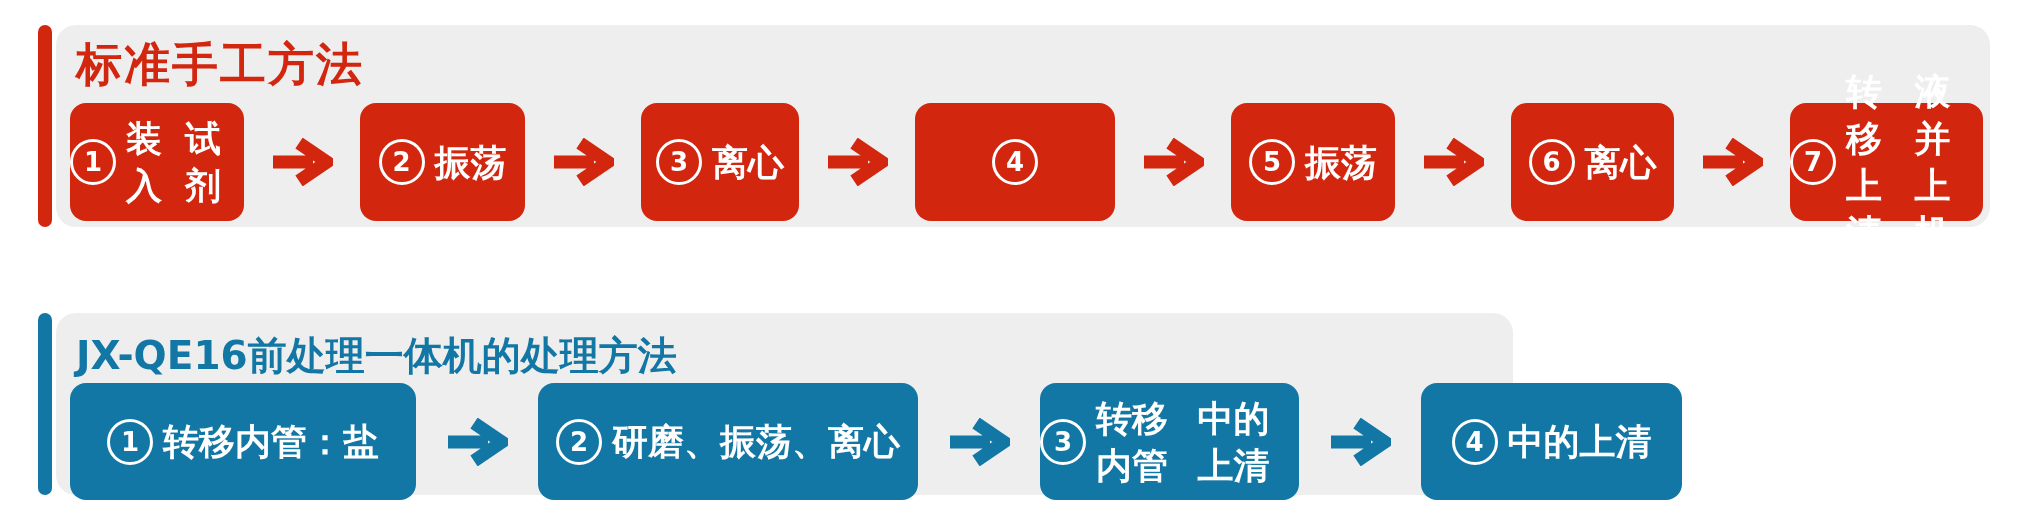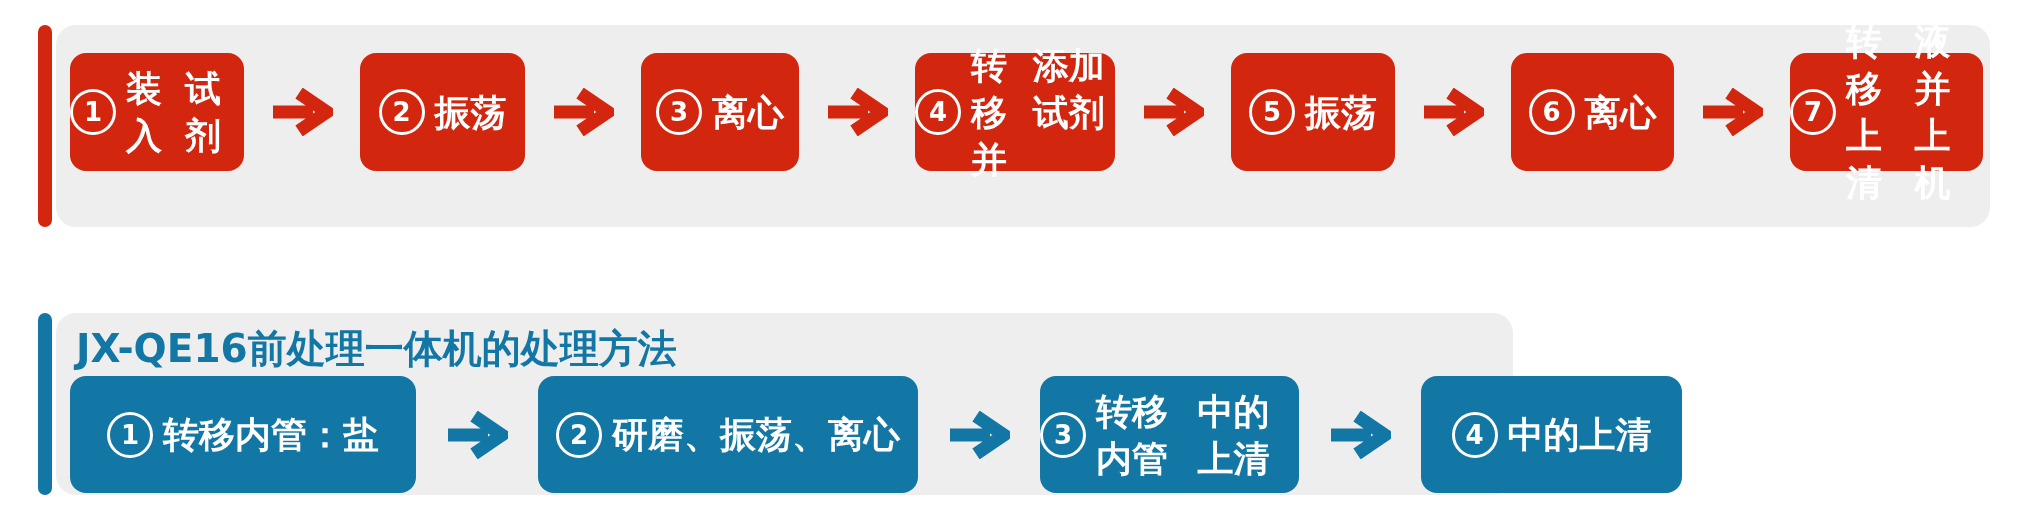--- a/index.html
+++ b/index.html
@@ -7,21 +7,21 @@
     width:2027px;height:521px;position:relative;background:#ffffff;
     font-family:"DejaVu Sans","Liberation Sans",sans-serif;
     overflow:hidden;
   }
   .accent-bar{position:absolute;width:14px;border-radius:8px;}
   #bar-manual{left:38px;top:25px;height:202px;background:#d2260f;}
   #bar-machine{left:38px;top:313px;height:182px;background:#1277a4;}
 
   .panel{position:absolute;background:#eeeeee;border-radius:20px;box-sizing:border-box;}
   #panel-manual{left:56px;top:25px;width:1934px;height:202px;padding:14px 0 0 14px;}
-  #panel-machine{left:56px;top:313px;width:1457px;height:182px;padding:15px 0 0 14px;}
+  #panel-machine{left:56px;top:313px;width:1457px;height:182px;padding:22px 0 0 14px;}
 
   .section-title{font-weight:bold;white-space:nowrap;}
   #panel-manual .section-title{color:#d2260f;font-size:46px;line-height:50px;margin-left:6px;letter-spacing:2px;}
   #panel-machine .section-title{color:#1277a4;font-size:39px;line-height:42px;margin-left:6px;}
 
   .row{display:flex;align-items:center;}
   #panel-manual .row{margin-top:14px;}
   #panel-machine .row{margin-top:6px;}
 
   .step{
@@ -44,20 +44,21 @@
   #panel-machine .arrow{color:#1277a4;margin:0 30px;}
   .arrow svg{display:block;}
 </style>
 </head>
 <body>
 
 <div class="accent-bar" id="bar-manual"></div>
 <div class="accent-bar" id="bar-machine"></div>
 
 <div class="panel" id="panel-manual">
+  <div class="section-title">标准手工方法</div>
   <div class="row">
 
     <div class="step" style="width:174px">
       <div class="num-circle">1</div>
       <div class="lines">
         <span>装入</span>
         <span>试剂</span>
       </div>
     </div>
 
@@ -88,24 +89,20 @@
     </div>
 
     <div class="arrow">
       <svg width="62" height="48" viewBox="0 0 62 48">
           <path d="M2 24 H42 M28 5 L56 24 L28 43" fill="none" stroke="currentColor" stroke-width="13"></path>
         </svg>
     </div>
 
     <div class="step" style="width:200px">
       <div class="num-circle">4</div>
-      <div class="lines">
-        <span>转移并</span>
-        <span>添加试剂</span>
-      </div>
     </div>
 
     <div class="arrow">
       <svg width="62" height="48" viewBox="0 0 62 48">
           <path d="M2 24 H42 M28 5 L56 24 L28 43" fill="none" stroke="currentColor" stroke-width="13"></path>
         </svg>
     </div>
 
     <div class="step" style="width:164px">
       <div class="num-circle">5</div>

